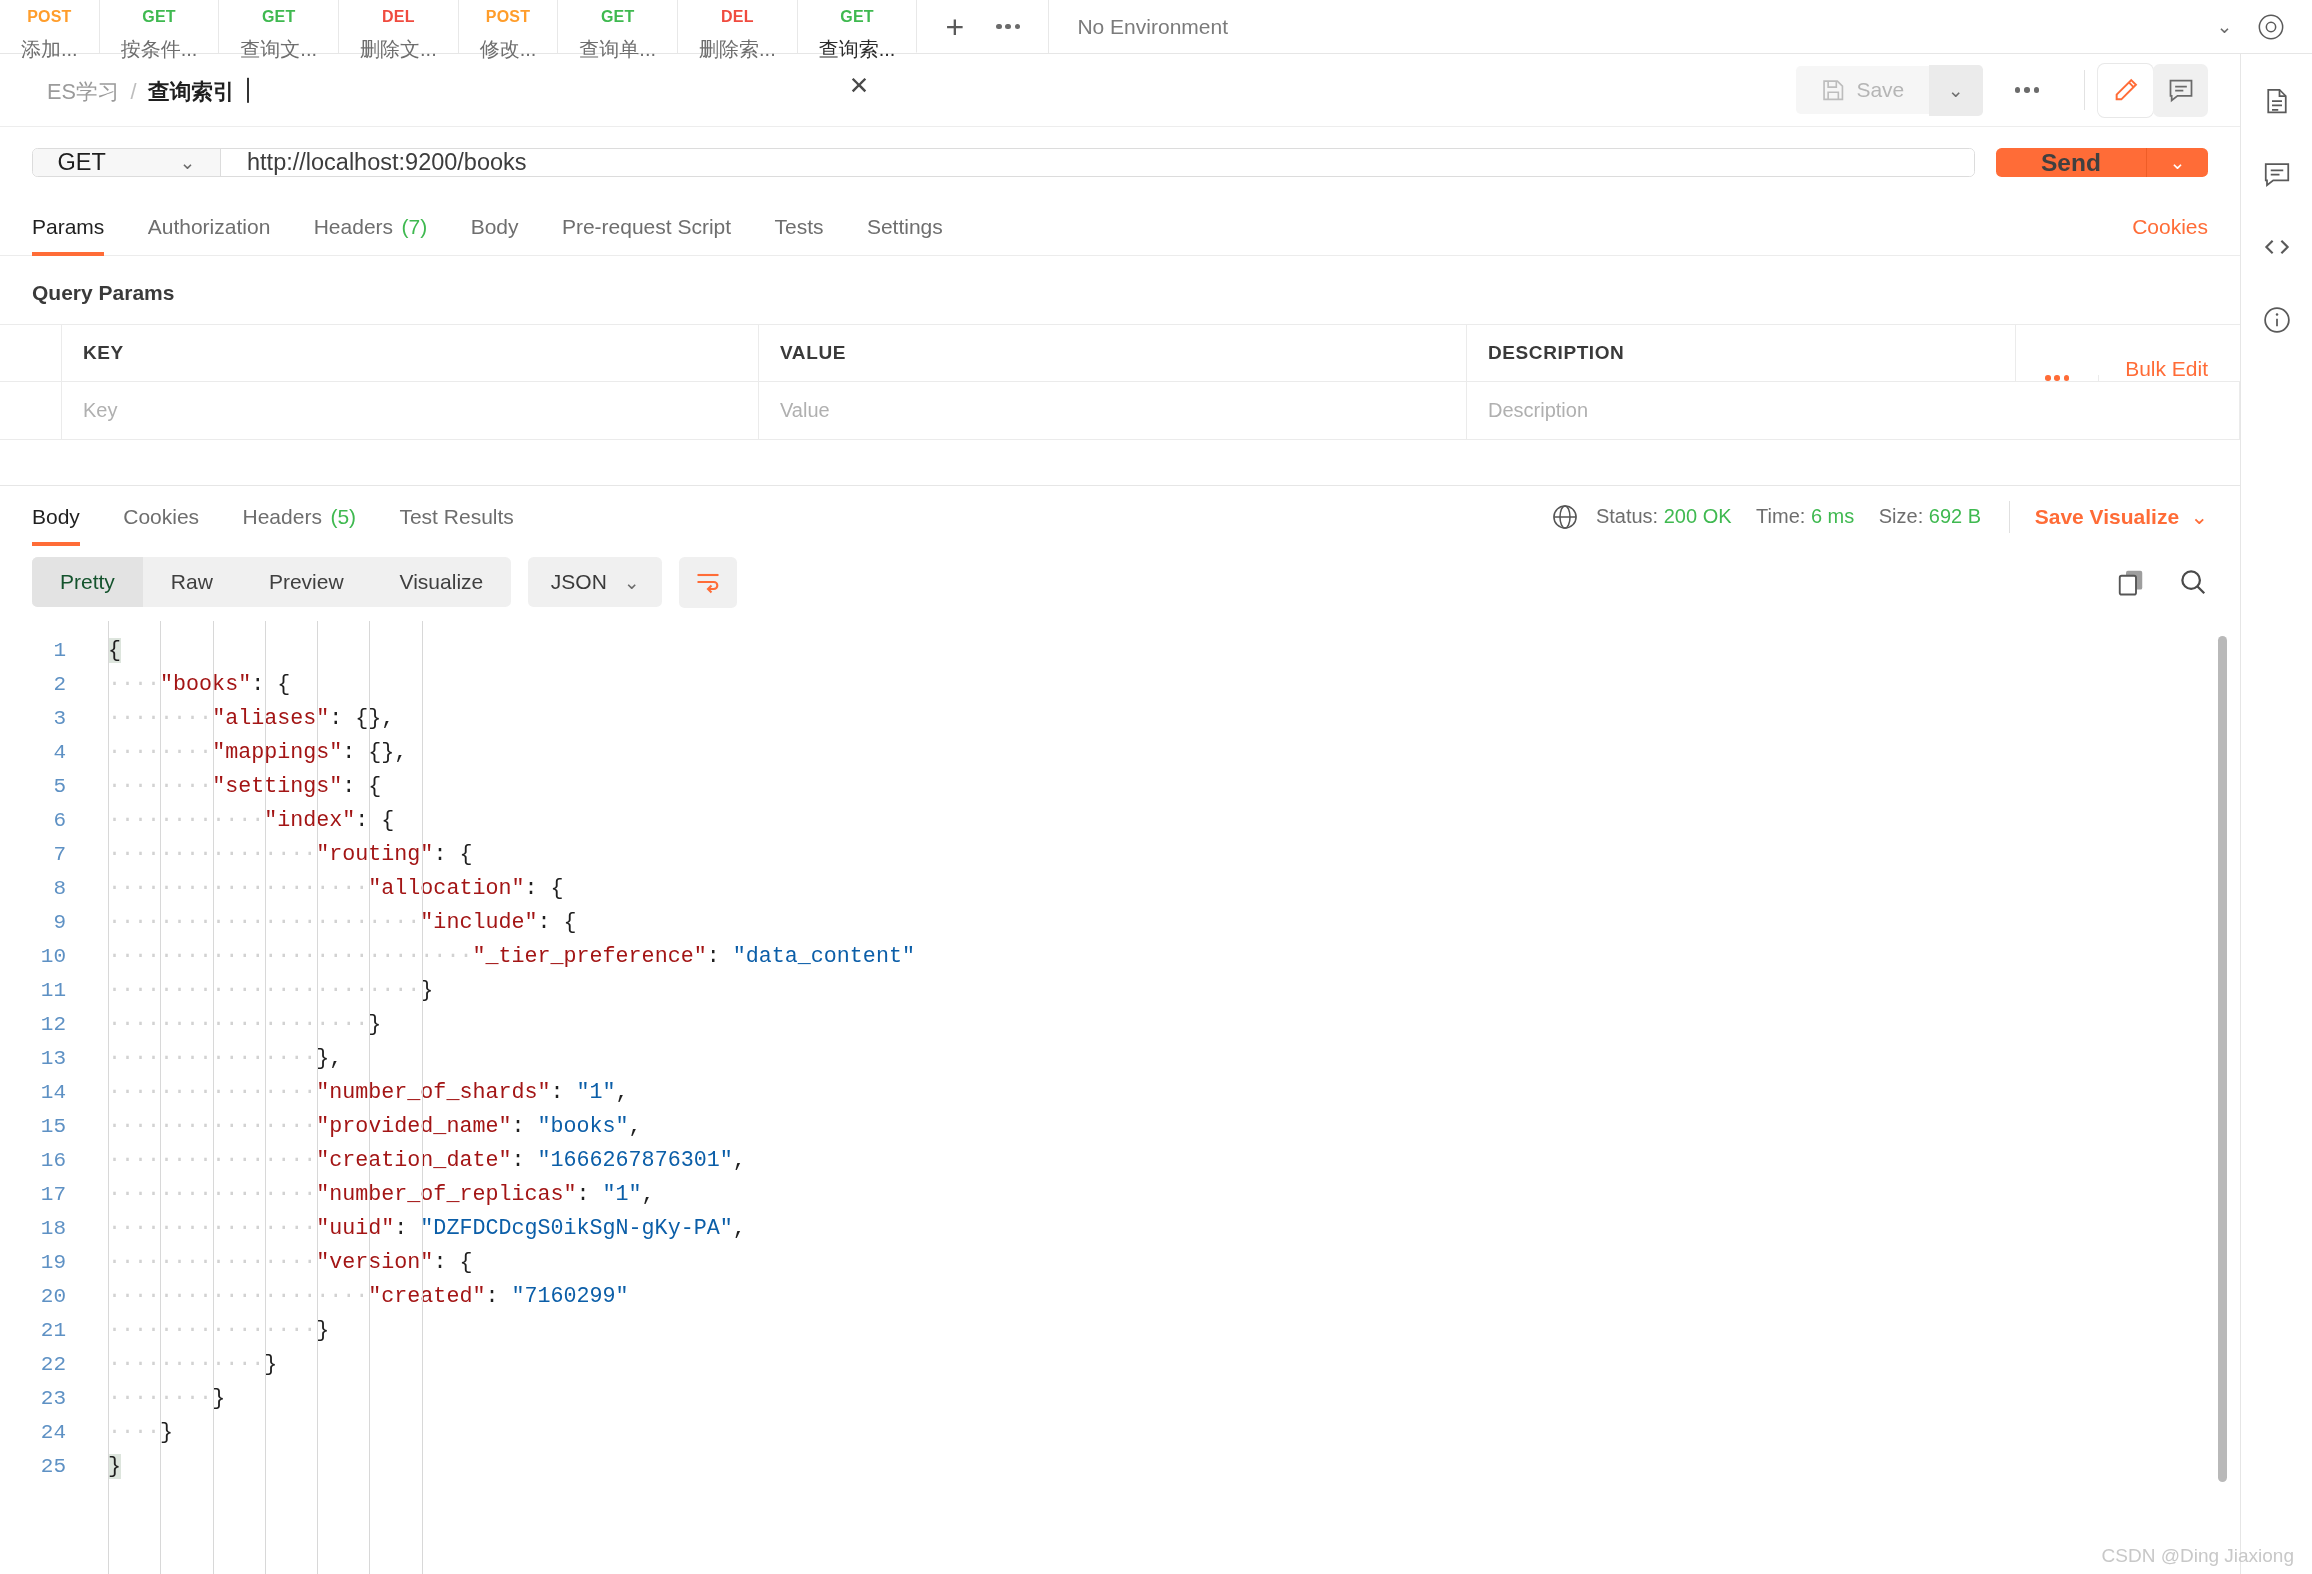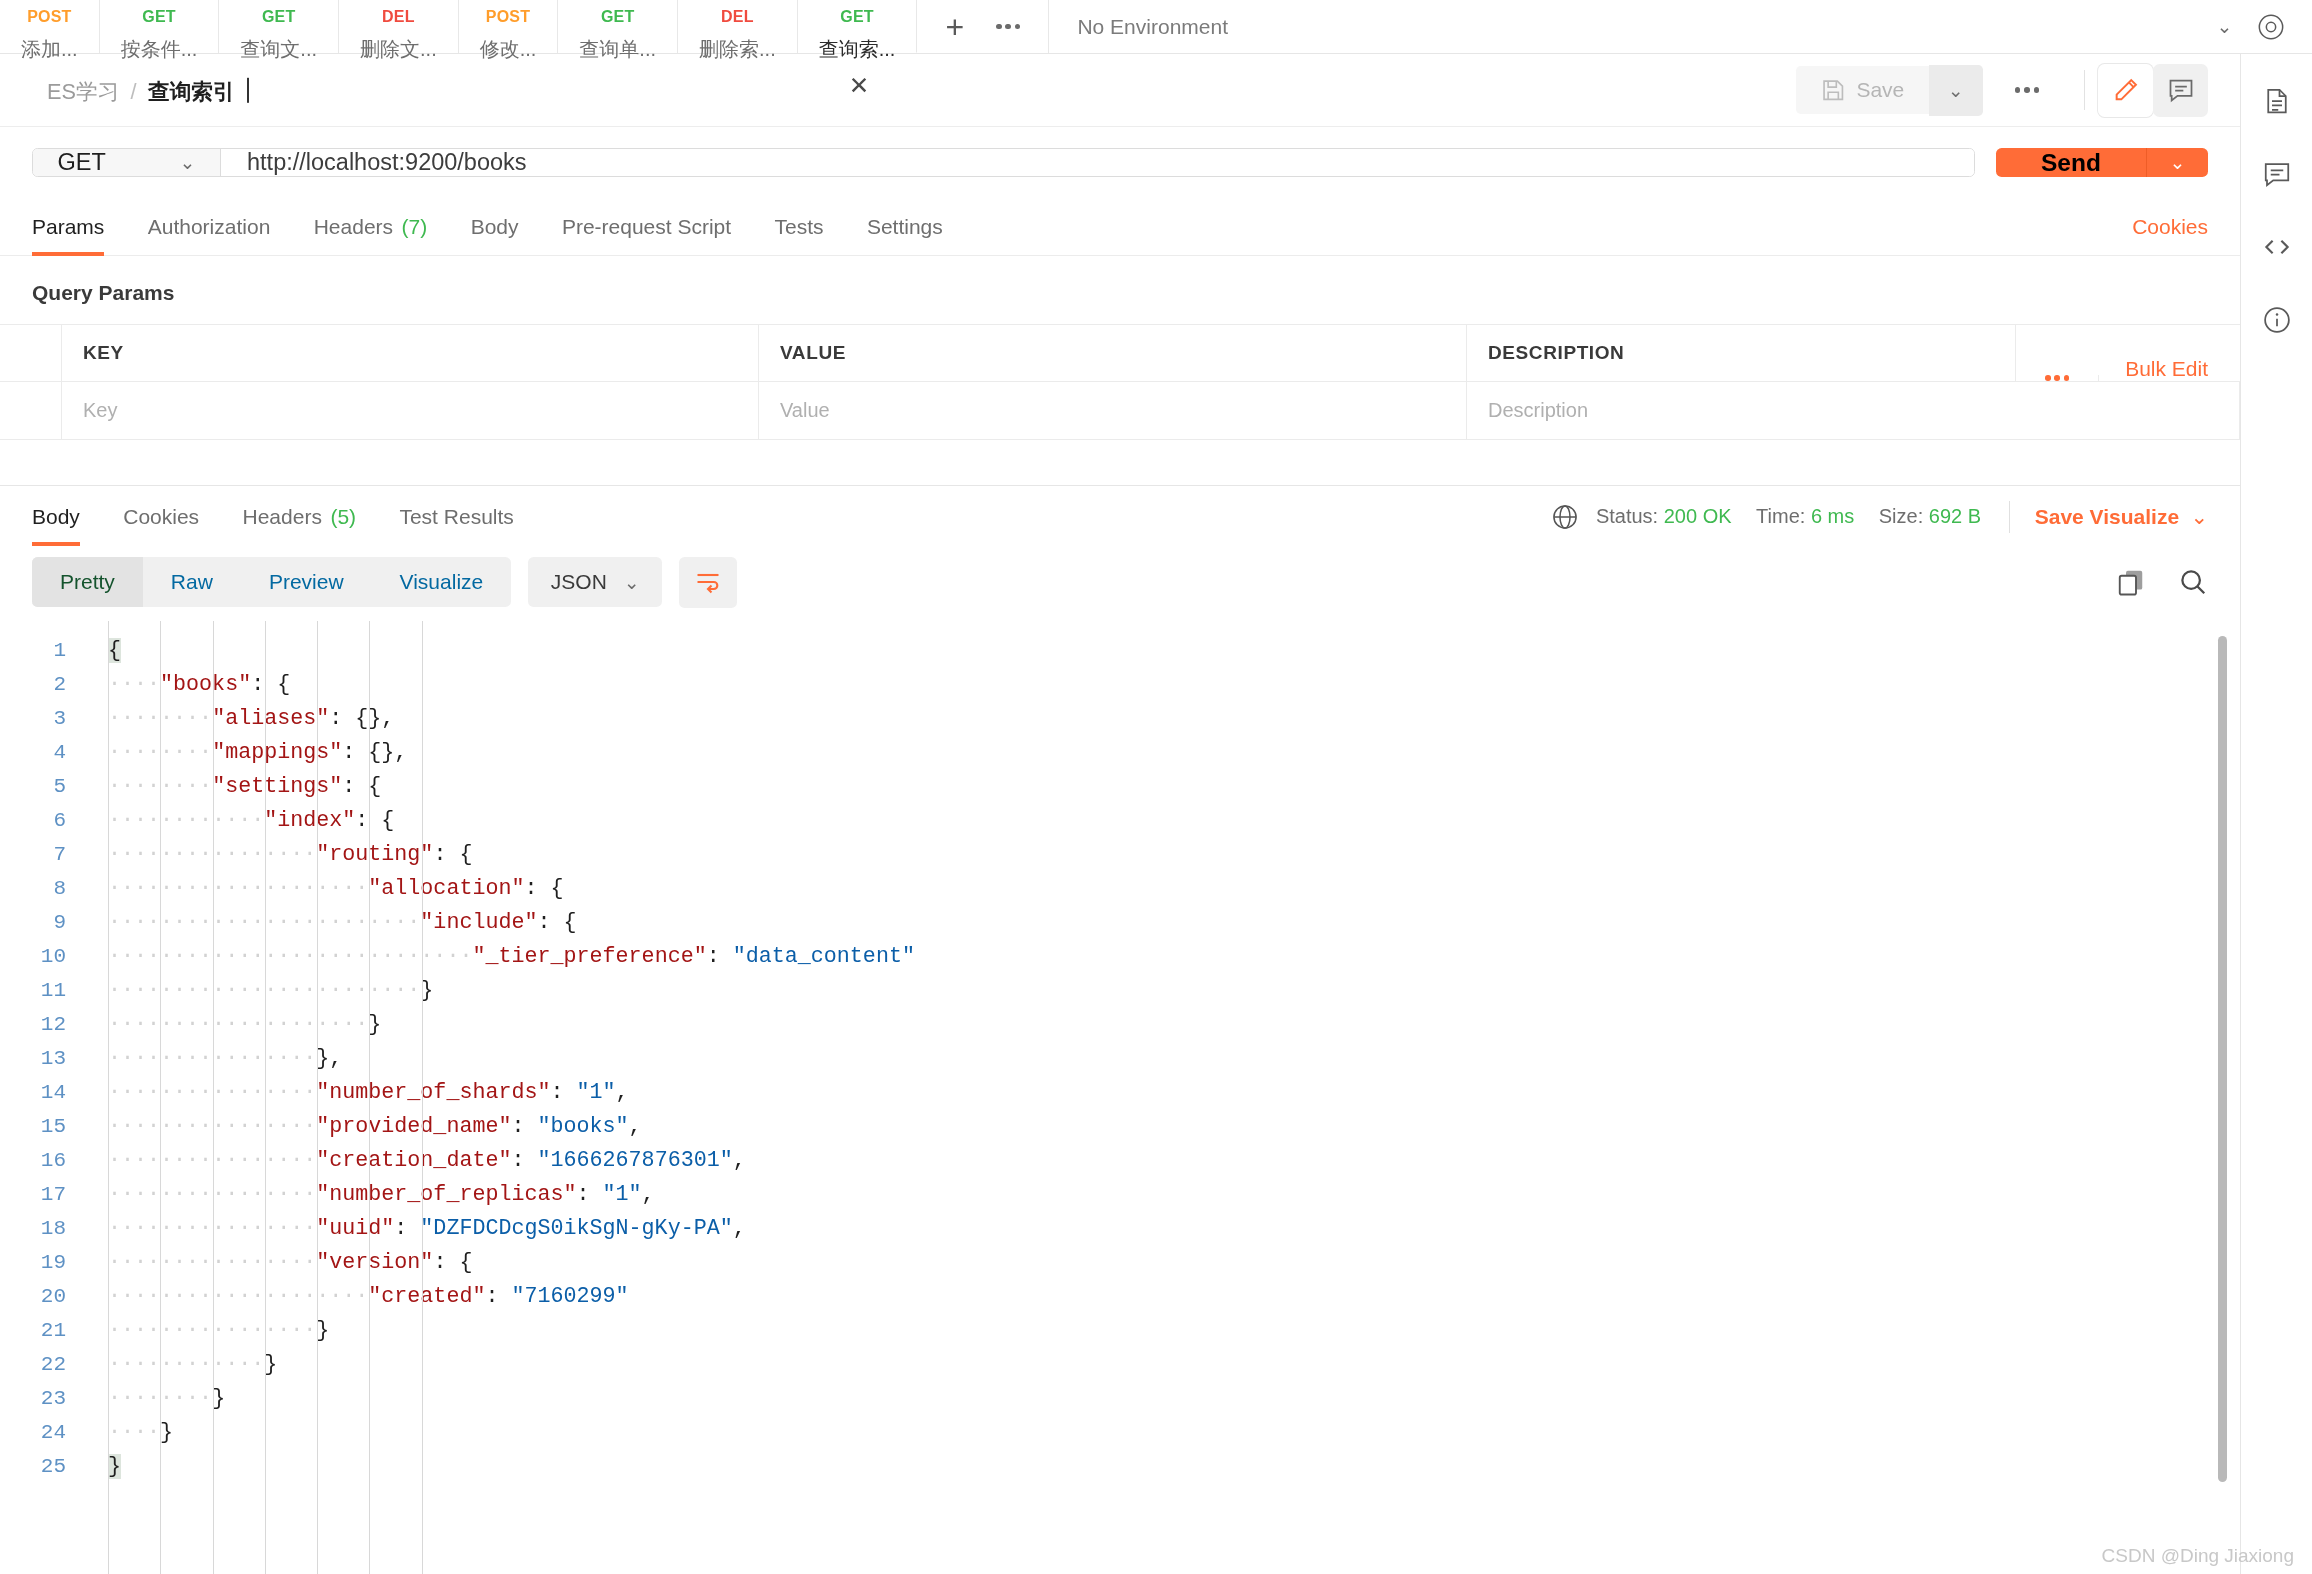--- a/index.html
+++ b/index.html
@@ -118,21 +118,21 @@
     background: #f7f7f7; border-right: 0.9px solid #dcdcdc;
     padding: 0 24.5px; font-size: 23.5px; color: #1f1f1f; cursor: pointer;
   }
   .url-field {
     flex: 1; display: flex; align-items: center;
     padding: 0 26px; font-size: 23.5px; color: #3d3d3d;
     background: #fff; border: none; font-family: inherit; outline: none;
   }
   .send-group { display: flex; align-items: stretch; }
   .send-btn {
-    background: #ff6c37; color: #000000; border: none;
+    background: #ff6c37; color: #404040; border: none;
     padding: 0 45px; font-size: 24.5px; font-weight: 700;
     border-radius: 5.6px 0 0 5.6px; cursor: pointer; font-family: inherit;
   }
   .send-caret {
     background: #ff6c37; color: #fff; border: none;
     border-left: 0.9px solid #ef5d27;
     padding: 0 22.6px; border-radius: 0 5.6px 5.6px 0; cursor: pointer; font-size: 19px;
   }
 
   
@@ -186,21 +186,21 @@
   .globe { margin-right: 17px; }
   .meta-item { margin-right: 24.5px; color: #6e6e6e; }
   .meta-item .v { color: #3fb950; }
   .meta-div { width: 0.9px; height: 32px; background: #e0e0e0; margin: 0 24.5px 0 3.8px; }
   .save-resp { color: #ff6c37; font-weight: 700; font-size: 21px; cursor: pointer; }
   .save-resp .c { font-weight: 400; margin-left: 11.3px; }
 
   .fmt-row { display: flex; align-items: center; padding: 9.4px 32px 13px 32px; gap: 17px; }
   .seg { display: flex; background: #f0f0f0; border-radius: 5.6px; overflow: hidden; }
   .seg div {
-    padding: 13px 28px; font-size: 21px; color: #0369a1; cursor: pointer;
+    padding: 13px 28px; font-size: 21px; color: #404040; cursor: pointer;
   }
   .seg div.on { background: #e3e3e3; color: #14532d; }
   .jsonsel {
     display: flex; align-items: center; gap: 17px;
     background: #f0f0f0; border-radius: 5.6px;
     padding: 13px 22.6px; font-size: 21px; color: #3a3a3a; cursor: pointer;
   }
   .wrapbtn {
     width: 58px; height: 51px; background: #f0f0f0; border-radius: 5.6px;
     display: flex; align-items: center; justify-content: center; cursor: pointer;

